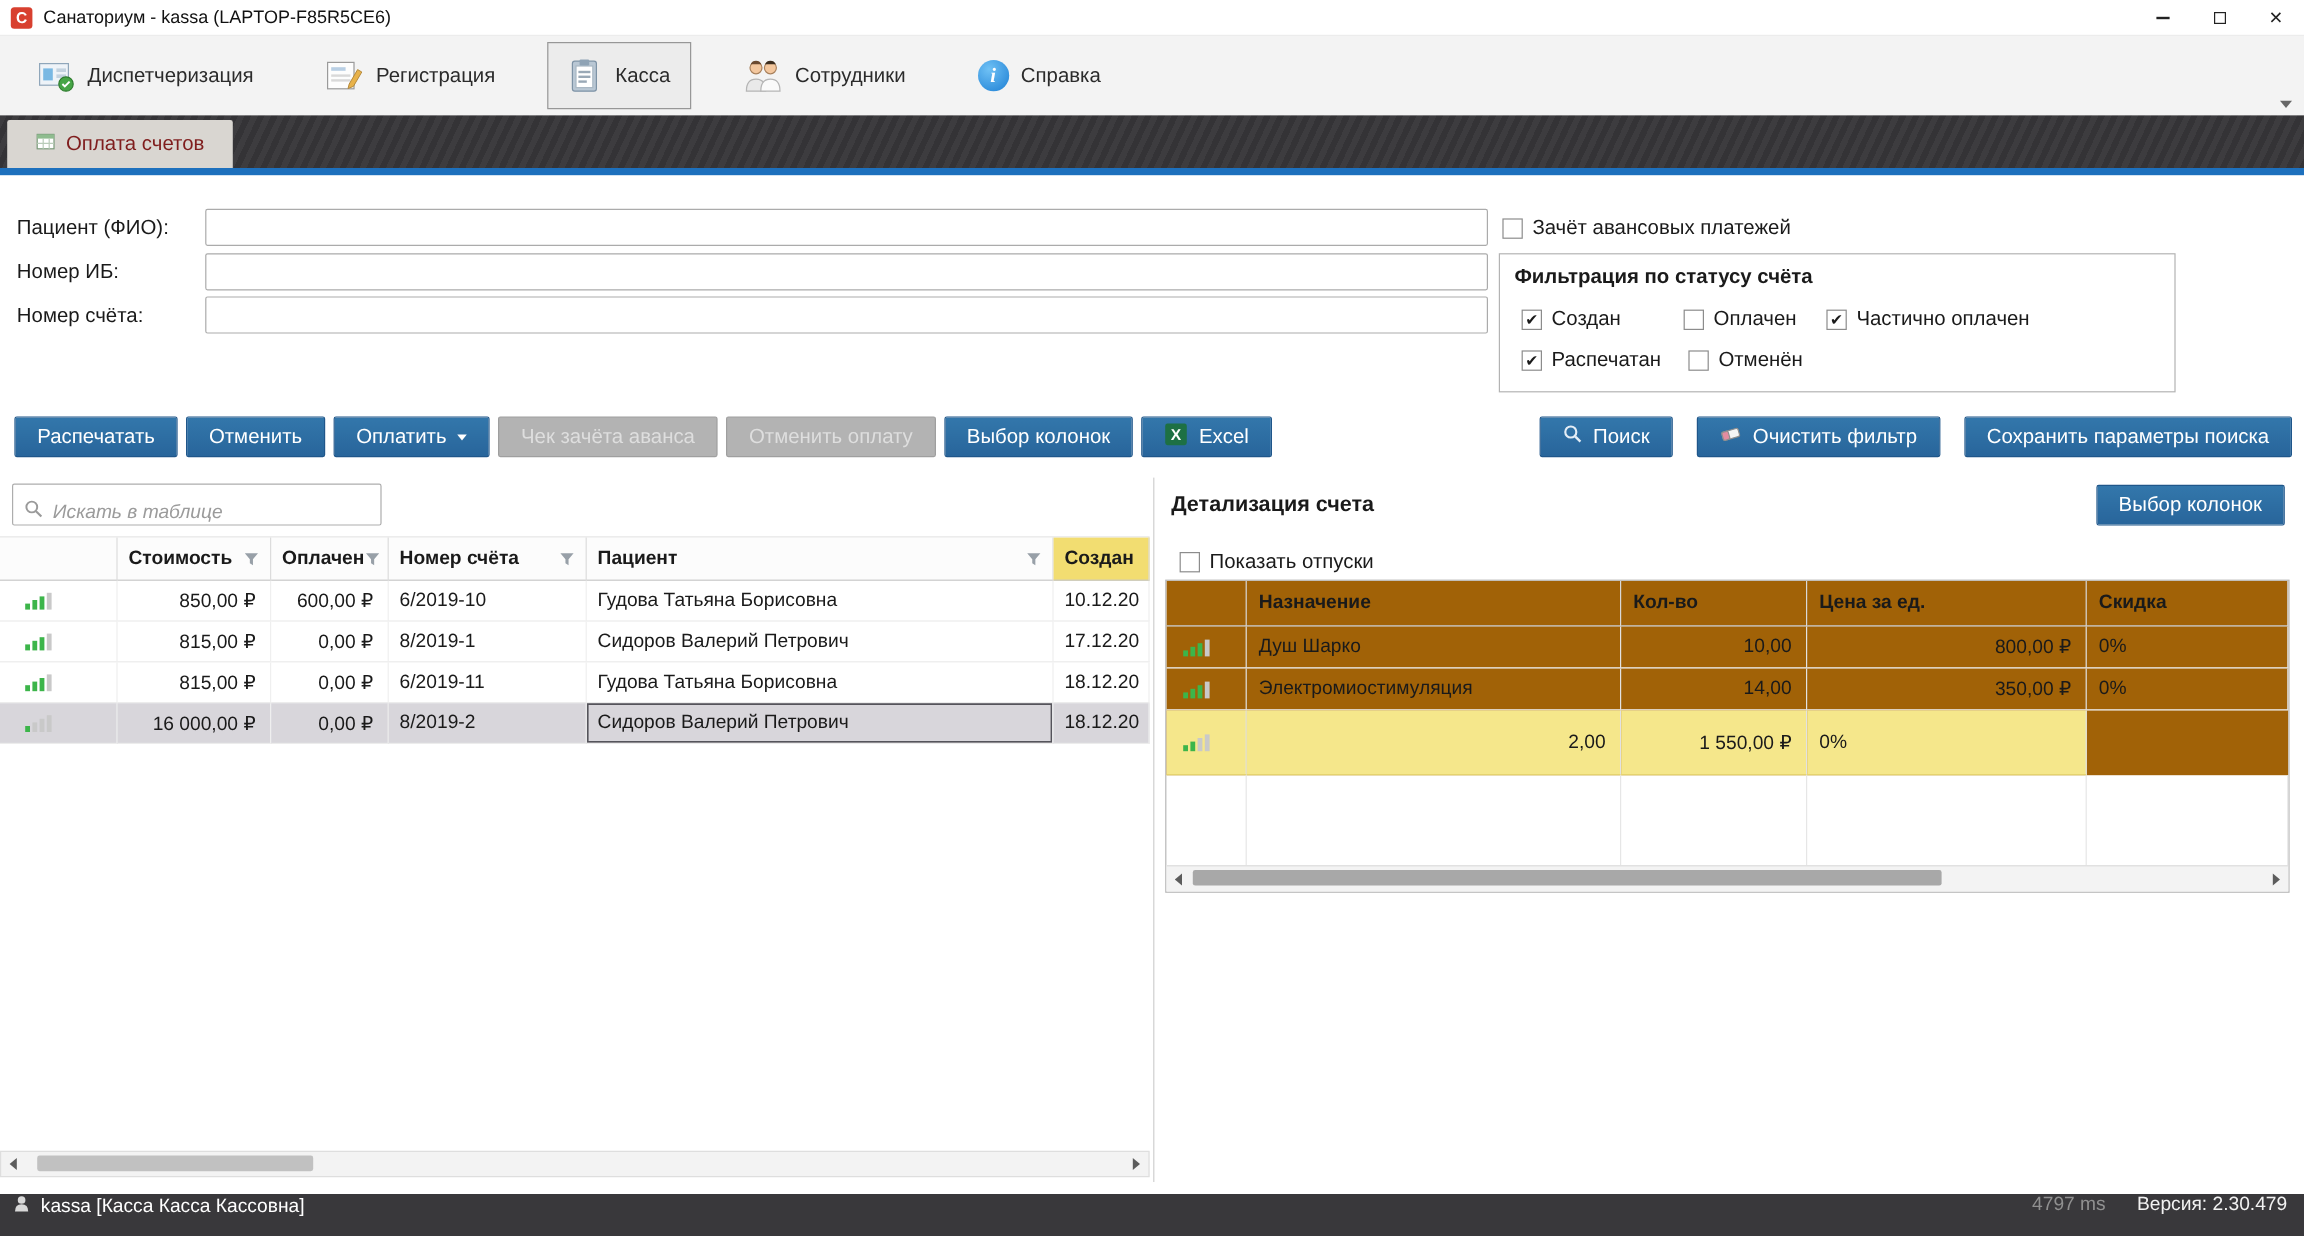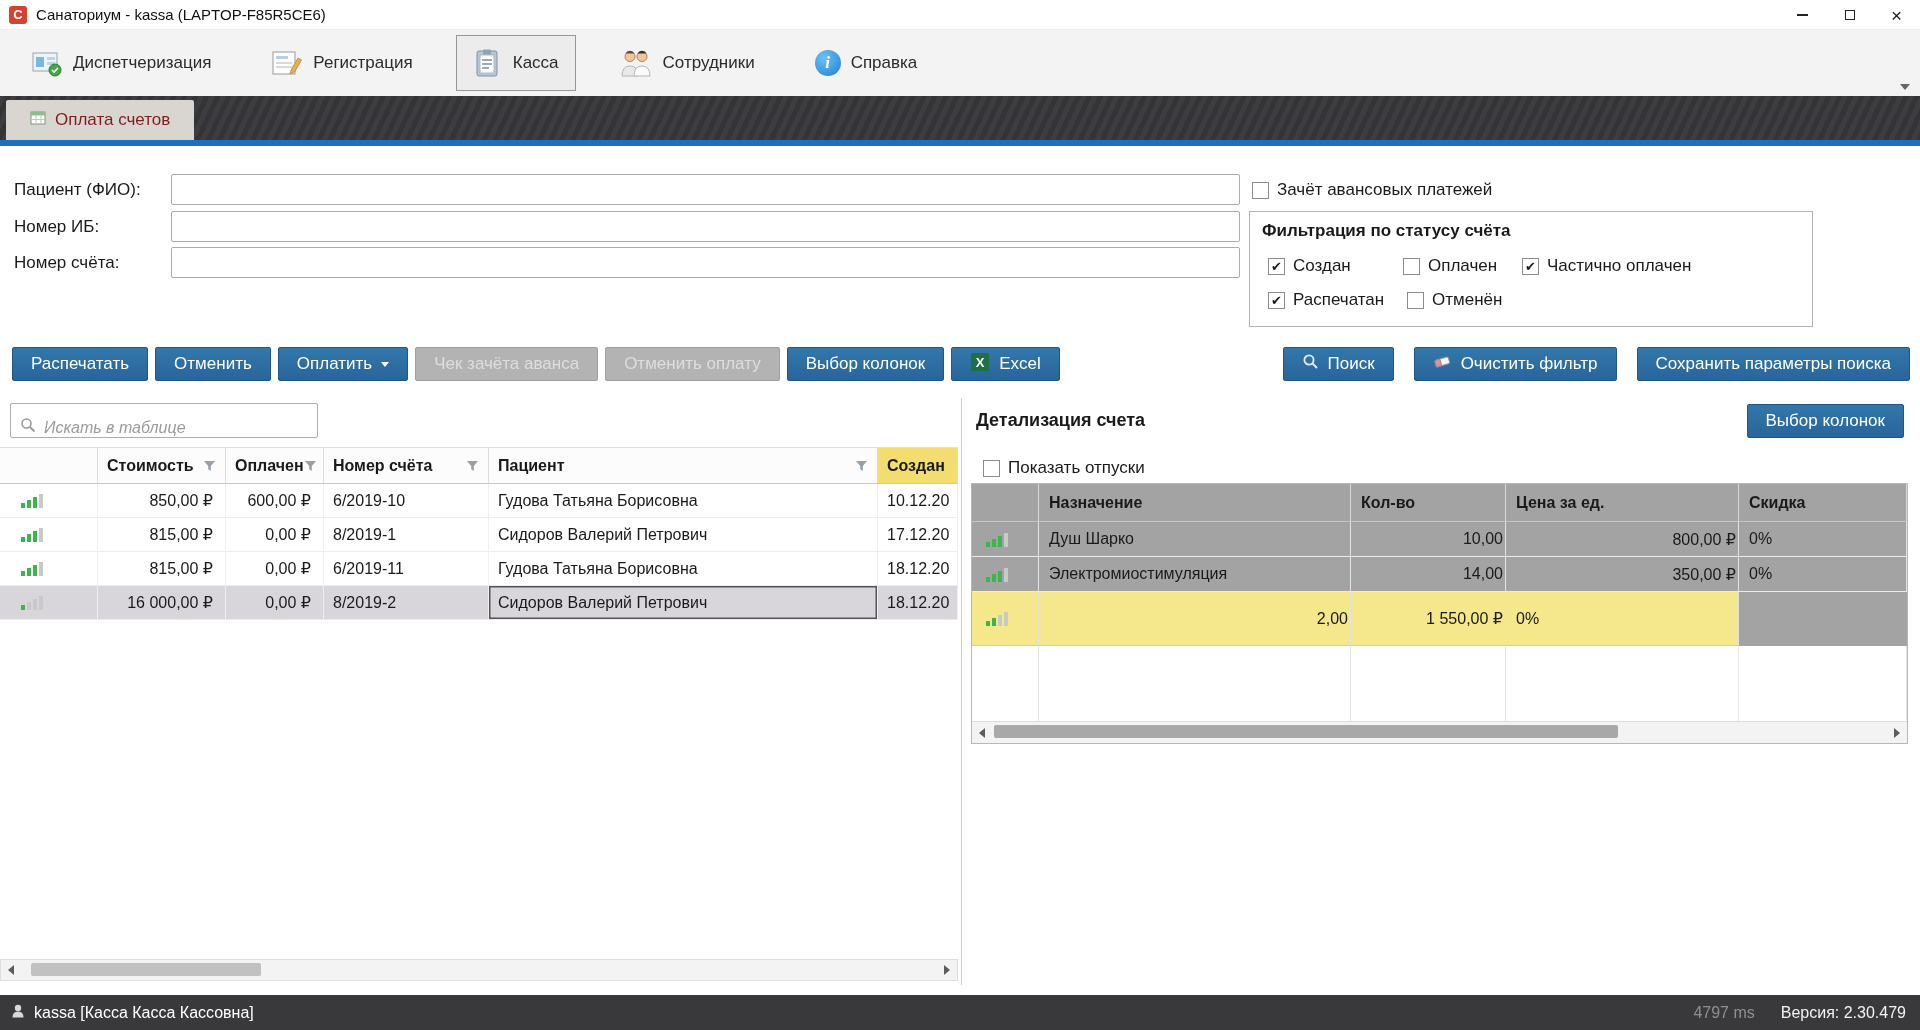--- a/index.html
+++ b/index.html
@@ -83,35 +83,35 @@
   .inv-hscroll{left:0;top:959px;width:958px;height:22px}
   .inv-hscroll .hs-thumb{left:10px;width:230px}
 
   .pane-divider{position:absolute;left:961px;top:398px;width:1px;height:587px;background:#cfcfcf}
 
   
   .det-title{position:absolute;left:976px;top:410px;font-size:18px;font-weight:bold}
   .det-columns-btn{position:absolute;right:16px;top:404px}
   .det-cb{position:absolute;left:983px;top:458px}
   .det-box{position:absolute;left:971px;top:483px;width:937px;height:261px;border:1px solid #b7b7b7;background:#fff;overflow:hidden}
-  .det-row{display:grid;grid-template-columns:67px 312px 155px 233px 1fr;height:35px;background:#a3a3a3;cursor:pointer}
+  .det-row{display:grid;grid-template-columns:67px 312px 155px 233px 1fr;height:35px;background:#a16207;cursor:pointer}
   .det-row.det-header{height:38px;cursor:default}
   .dcell{display:flex;align-items:center;padding:0 10px;overflow:hidden;white-space:nowrap;border-right:1px solid #e2e2e2;border-bottom:1px solid #ececec;font-size:16px}
   .det-header .dcell{font-weight:bold;border-bottom:1px solid #c6c6c6;border-right:1px solid #d8d8d8}
-  .dcell.num{justify-content:flex-end;padding-right:2px}
+  .dcell.num{justify-content:flex-end;padding-right:12px}
   .det-row.tall{height:54px}
   .det-row.highlight .dcell{background:#f5e78b;border-bottom:1px solid #e5d36e}
   .dcell.dcell-focus{box-shadow:inset 0 0 0 2px #2c2c2c;white-space:normal;line-height:1.2;align-items:center}
   .det-filler{display:grid;grid-template-columns:67px 312px 155px 233px 1fr;height:75px}
   .det-filler div{border-right:1px solid #e6e6e6}
   .det-hscroll{left:0;bottom:0;width:935px;height:22px;border:none;border-top:1px solid #dcdcdc}
   .det-hscroll .hs-thumb{left:2px;width:624px;background:#a8a8a8}
 
   
-  .statusbar{position:absolute;left:0;right:0;bottom:0;height:35px;background:#39383b;color:#fff;display:flex;align-items:center;font-size:16px;z-index:30}
+  .statusbar{position:absolute;left:0;right:0;bottom:0;height:35px;background:#39383b;color:#fff;display:flex;align-items:flex-start;font-size:16px;z-index:30}
   .sb-user{display:flex;align-items:center;gap:8px;margin-left:10px}
   .sb-timing{margin-left:auto;color:#909090}
   .sb-version{margin-left:26px;margin-right:14px;color:#f2f2f2}
 </style>
 </head>
 <body>
 
 <div class="titlebar">
   <div class="app-logo">C</div>
   <div class="title-text">Санаториум - kassa (LAPTOP-F85R5CE6)</div>

